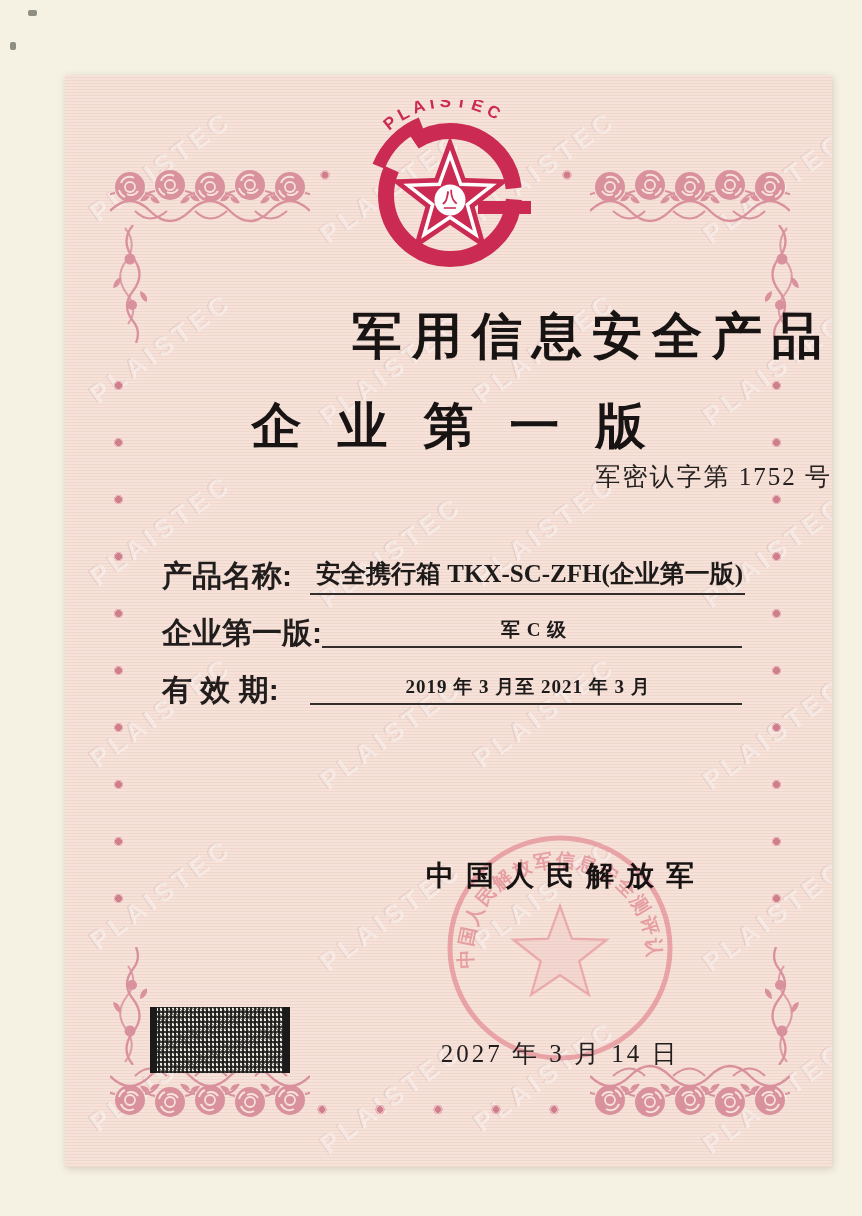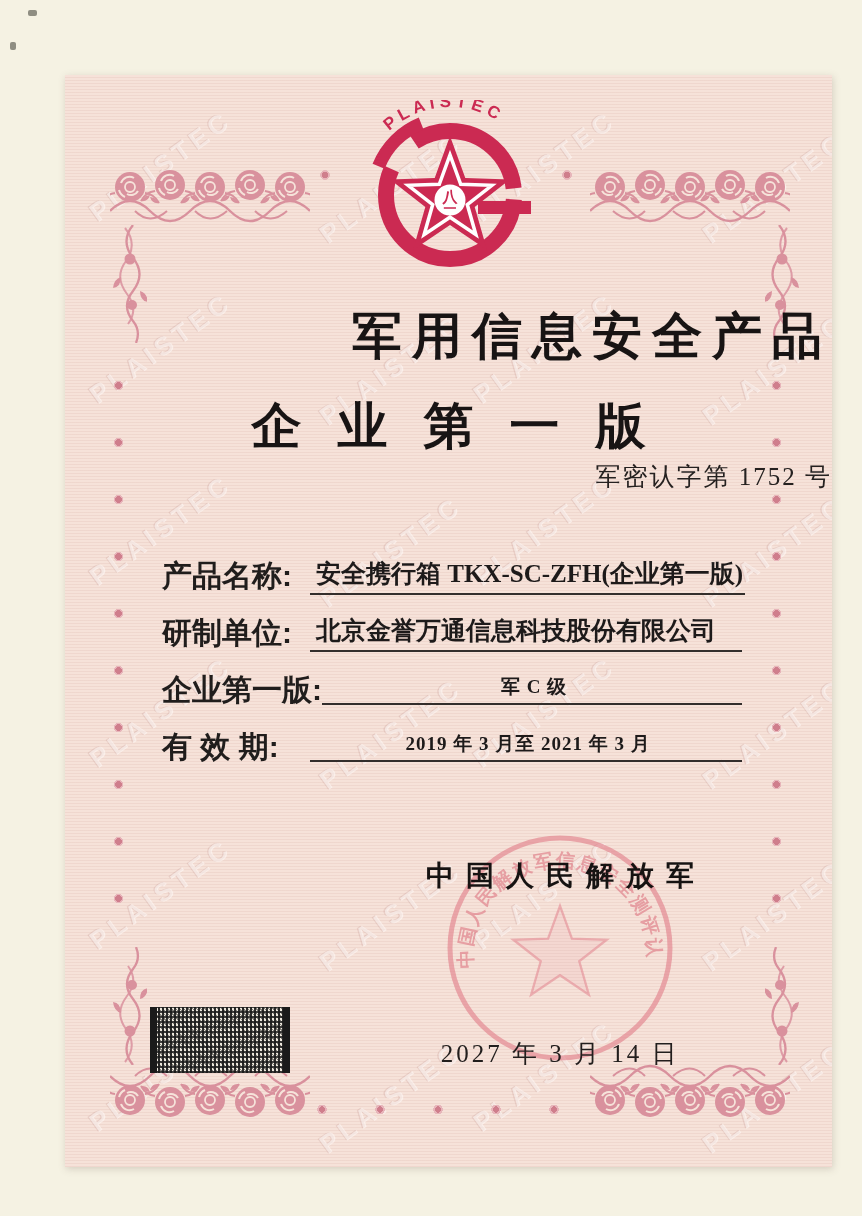--- a/index.html
+++ b/index.html
@@ -194,24 +194,20 @@
 
   <div class="title1">军用信息安全产品</div>
   <div class="title2">企业第一版</div>
   <div class="certno">军密认字第 1752 号</div>
 
   <div class="fields">
     <div class="frow">
       <span class="flabel">产品名称:</span>
       <span class="fvalue">安全携行箱 TKX-SC-ZFH(企业第一版)</span>
     </div>
-    <div class="frow">
-      <span class="flabel">研制单位:</span>
-      <span class="fvalue">北京金誉万通信息科技股份有限公司</span>
-    </div>
     <div class="frow center">
       <span class="flabel">企业第一版:</span>
       <span class="fvalue">军 C 级</span>
     </div>
     <div class="frow center">
       <span class="flabel">有 效 期:</span>
       <span class="fvalue">2019 年 3 月至 2021 年 3 月</span>
     </div>
   </div>
 

